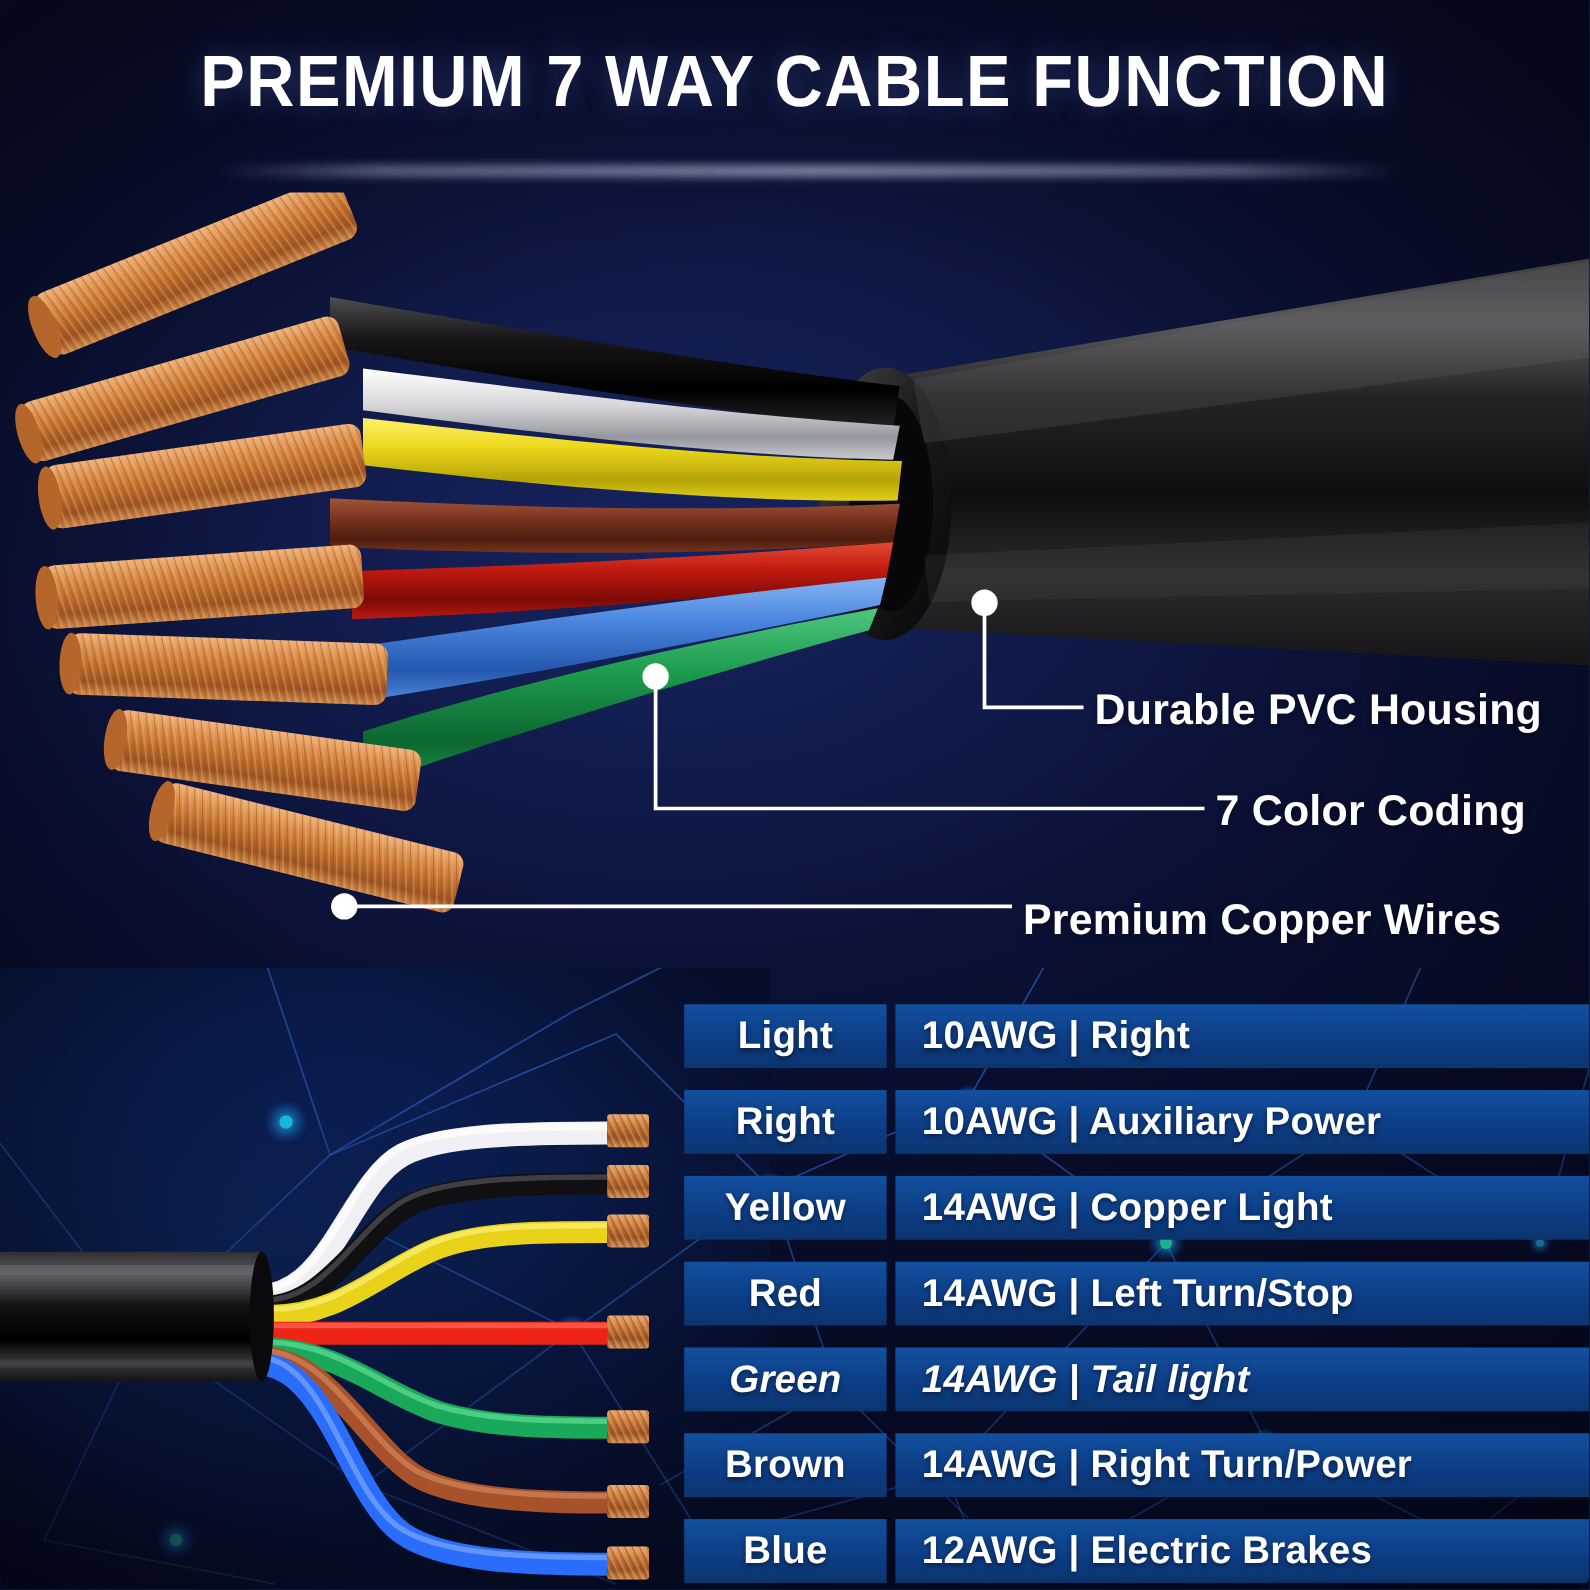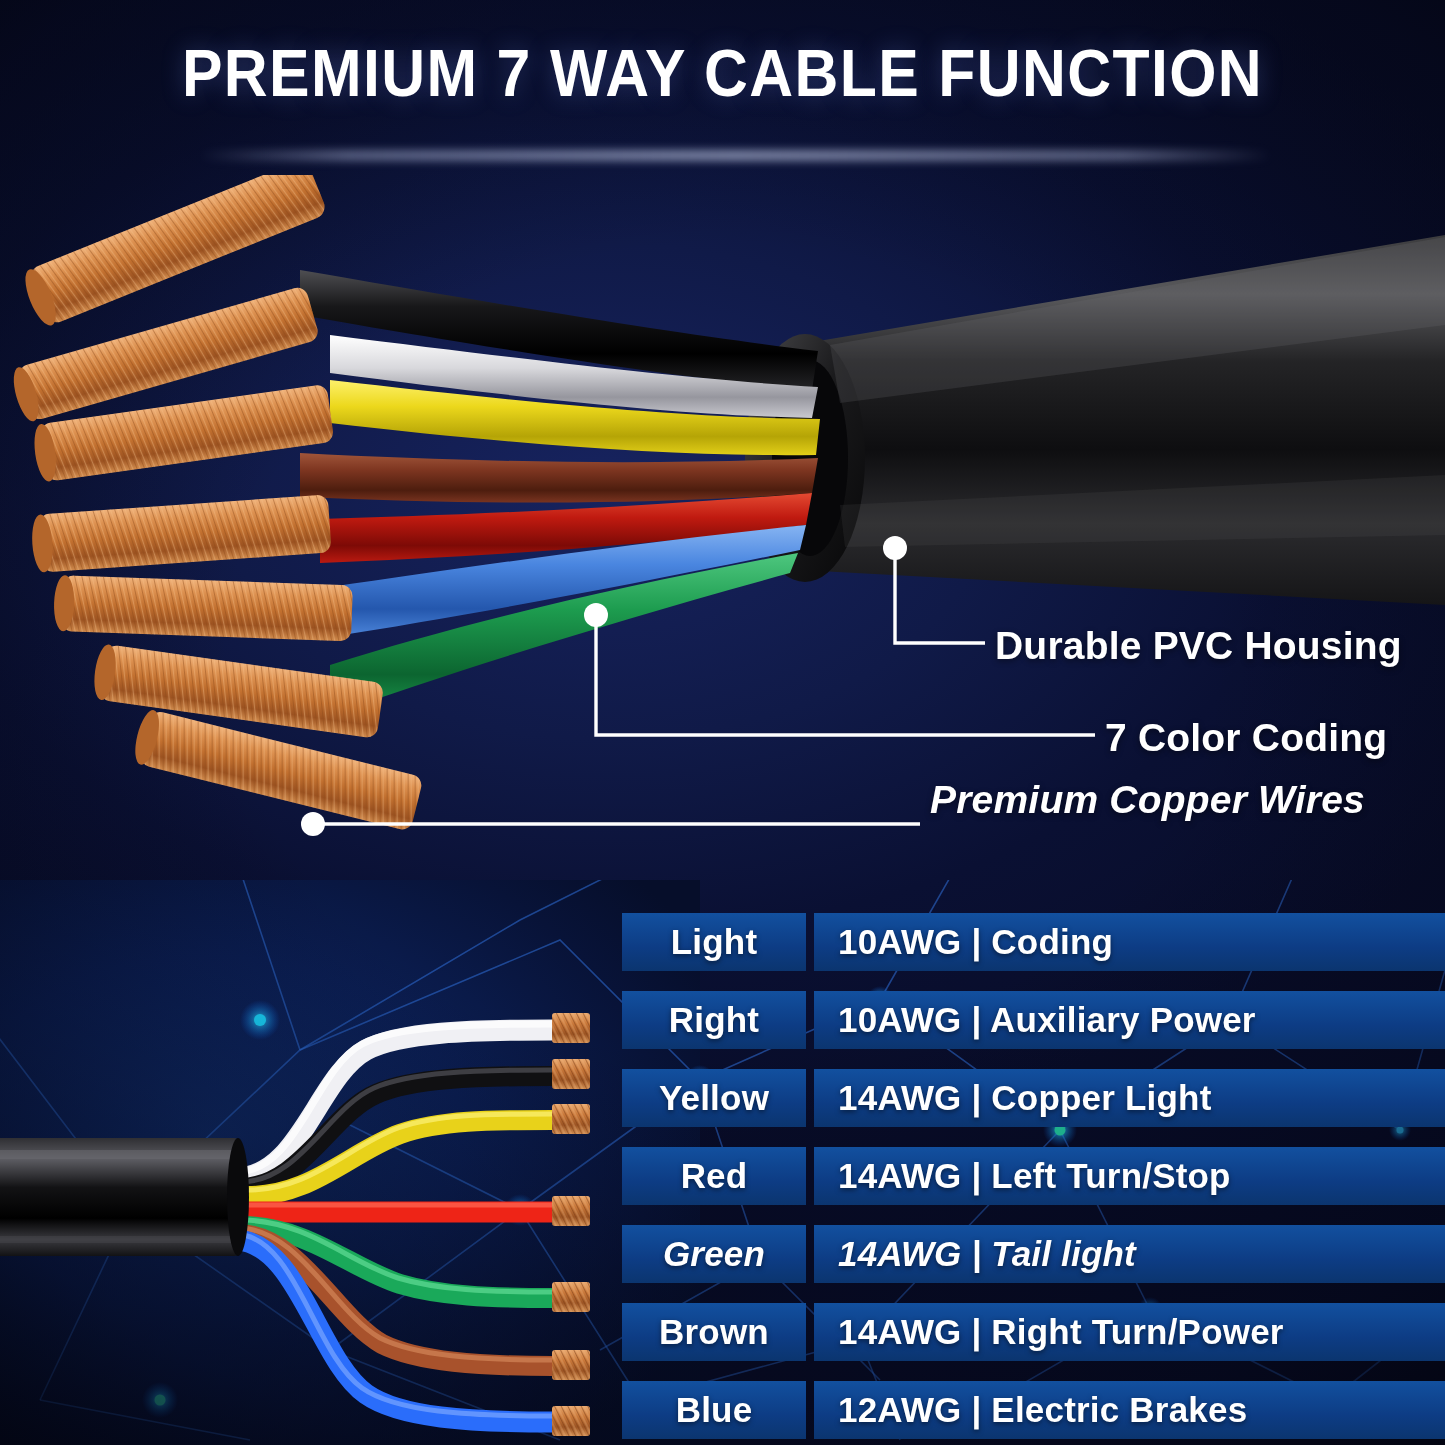--- a/index.html
+++ b/index.html
@@ -2,20 +2,21 @@
 <html><head>
 <meta charset="utf-8">
 <title>Premium 7 Way Cable Function</title>
 <style>
   html,body{margin:0;padding:0;background:#05081c;}
   *{box-sizing:border-box;}
   #page{
     position:relative;width:1445px;height:1445px;overflow:hidden;
     font-family:"Liberation Sans", sans-serif;
     background:#0c4a6e;
+    border-radius:14px;
   }
   
   .bg-base{position:absolute;inset:0;background:
      radial-gradient(ellipse 70% 45% at 42% 34%, #17235f 0%, #101a48 38%, #0a1033 68%, #080c28 100%),
      linear-gradient(160deg,#0c1236 0%,#0a1030 50%,#080c24 100%);}
   .bg-vignette{position:absolute;inset:0;background:
      radial-gradient(ellipse 85% 70% at 50% 45%, rgba(0,0,0,0) 40%, rgba(3,5,18,.55) 82%, rgba(2,3,12,.85) 100%);}
   .bg-lower{position:absolute;left:0;top:880px;width:700px;height:565px;overflow:hidden;}
   .bg-lower-tint{position:absolute;inset:0;background:
      radial-gradient(ellipse 80% 70% at 30% 45%, #0f2a66 0%, #0b1e52 45%, #081338 80%, #060e2a 100%);}
@@ -280,21 +281,21 @@
       </g>
       <g fill="#ffffff">
         <circle cx="895" cy="373" r="12"></circle>
         <circle cx="596" cy="440" r="12"></circle>
         <circle cx="313" cy="649" r="12"></circle>
       </g>
     </svg>
 
     <div class="callout-label" style="left:995px;top:449px;">Durable PVC Housing</div>
     <div class="callout-label" style="left:1105px;top:541px;">7 Color Coding</div>
-    <div class="callout-label" style="left:930px;top:603px;font-style:italic;">Premium Copper Wires</div>
+    <div class="callout-label" style="left:930px;top:640px;">Premium Copper Wires</div>
   </div>
 
   <div class="fan">
     <svg width="620" height="545" viewBox="0 0 620 545">
       <defs>
         <linearGradient id="jk2" x1="0" y1="0" x2="0" y2="1">
           <stop offset="0%" stop-color="#2f2f33"></stop>
             <stop offset="18%" stop-color="#5c5c62"></stop>
           <stop offset="42%" stop-color="#121214"></stop>
             <stop offset="68%" stop-color="#000"></stop>
@@ -377,21 +378,21 @@
     </svg>
   </div>
 
   <div class="spec-table">
 
     <div class="row" style="top:13px;">
       <div class="cell-color">
         <span>Light</span>
       </div>
       <div class="cell-func">
-        <span>10AWG | Coding</span>
+        <span>10AWG | Right</span>
       </div>
     </div>
 
     <div class="row" style="top:91px;">
       <div class="cell-color">
         <span>Right</span>
       </div>
       <div class="cell-func">
         <span>10AWG | Auxiliary Power</span>
       </div>

